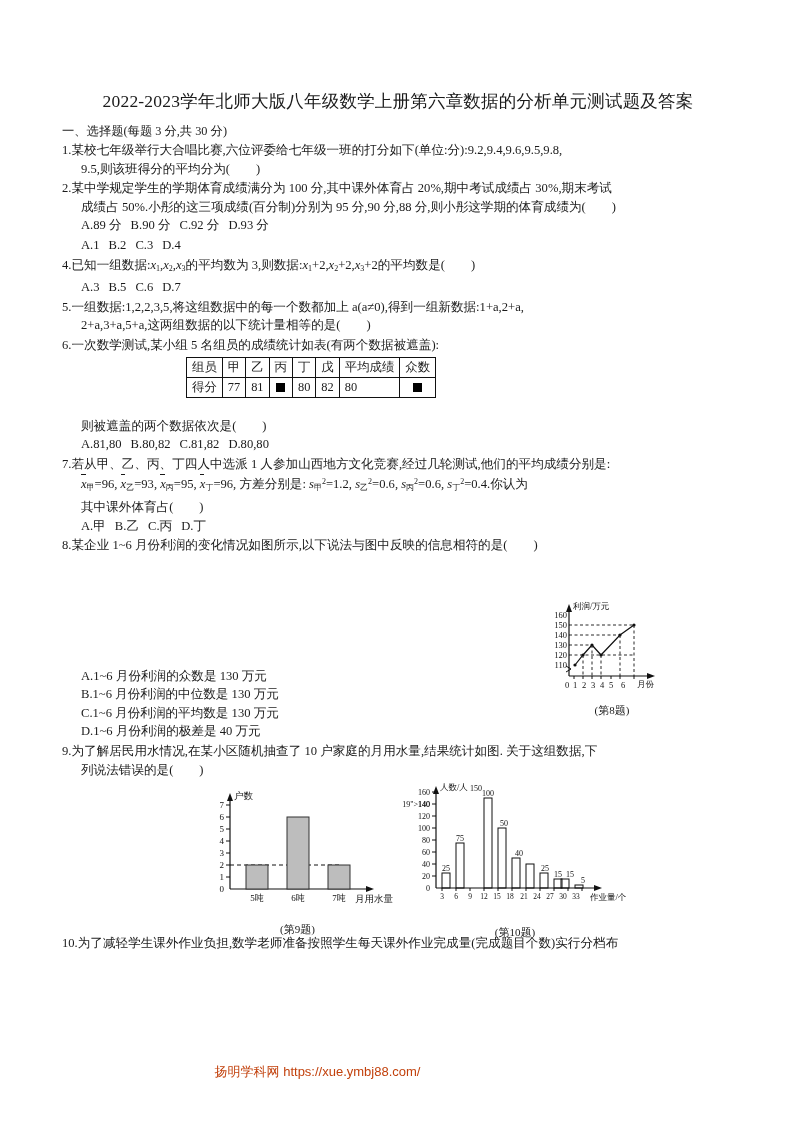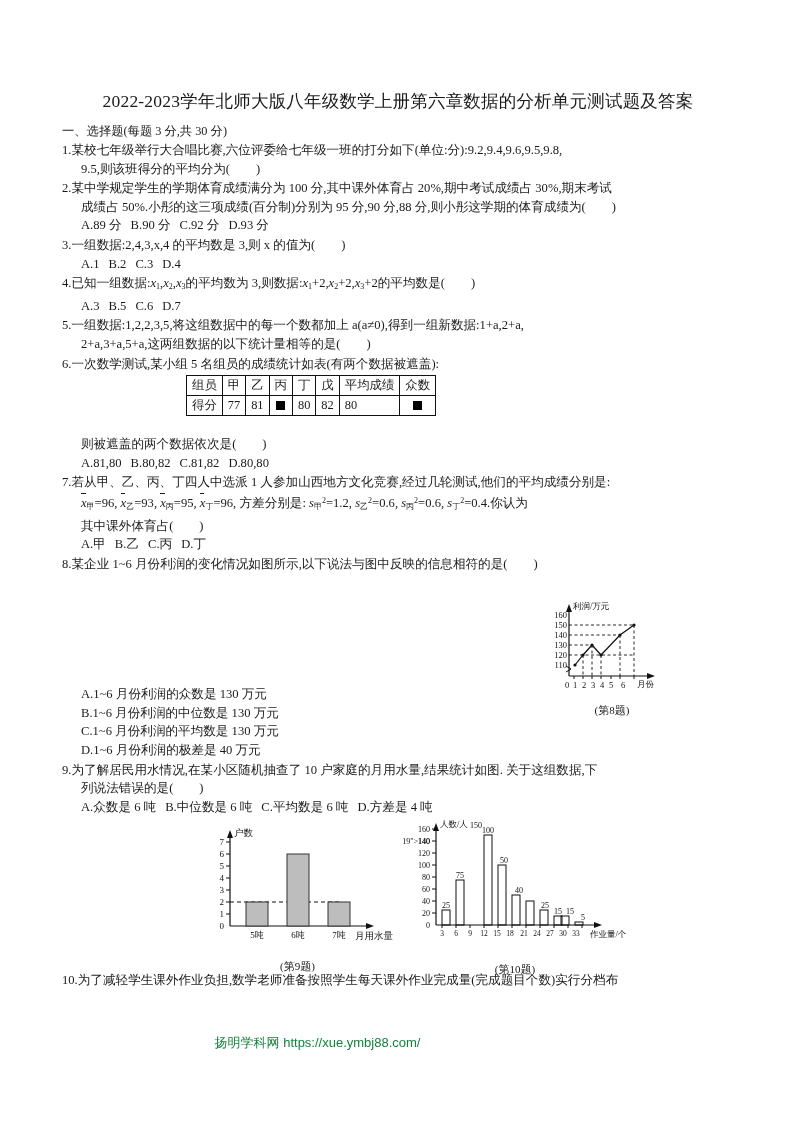--- a/index.html
+++ b/index.html
@@ -126,25 +126,25 @@
     width: 230px;
     height: 155px;
   }
   svg text {
     font-family: "Liberation Serif", "DejaVu Serif", serif;
     fill: #111;
   }
   .footer {
     position: absolute;
     left: 0;
-    top: 1034px;
+    top: 1063px;
     width: 635px;
     text-align: center;
     font-size: 13px;
-    color: #15803d;
+    color: #c2410c;
     font-family: "Liberation Sans", sans-serif;
   }
 </style>
 </head>
 <body>
 
 <div class="page">
 
   <div class="content">
 
@@ -159,21 +159,20 @@
 
     <div class="q">
       <div class="q-body"><span>2.</span><span>某中学规定学生的学期体育成绩满分为 100 分,其中课外体育占 20%,期中考试成绩占 30%,期末考试</span></div>
       <div class="q-cont"><span>成绩占 50%.小彤的这三项成绩(百分制)分别为 95 分,90 分,88 分,则小彤这学期的体育成绩为(</span><span class="blank"></span><span>)</span></div>
       <div class="opts">
         <span class="opt">A.89 分</span><span class="opt">B.90 分</span><span class="opt">C.92 分</span><span class="opt">D.93 分</span>
       </div>
     </div>
 
     <div class="q">
-      <div class="q-body"><span>3.</span><span>一组数据:2,4,3,x,4 的平均数是 3,则 x 的值为(</span><span class="blank"></span><span>)</span></div>
       <div class="opts">
         <span class="opt">A.1</span><span class="opt">B.2</span><span class="opt">C.3</span><span class="opt">D.4</span>
       </div>
     </div>
 
     <div class="q">
       <div class="q-body"><span>4.</span><span>已知一组数据:</span><span class="ital">x</span><sub>1</sub>,<span class="ital">x</span><sub>2</sub>,<span class="ital">x</span><sub>3</sub><span>的平均数为 3,则数据:</span><span class="ital">x</span><sub>1</sub><span>+2,</span><span class="ital">x</span><sub>2</sub><span>+2,</span><span class="ital">x</span><sub>3</sub><span>+2</span><span>的平均数是(</span><span class="blank"></span><span>)</span></div>
       <div class="opts">
         <span class="opt">A.3</span><span class="opt">B.5</span><span class="opt">C.6</span><span class="opt">D.7</span>
       </div>
@@ -244,23 +243,20 @@
         <span class="opt">A.1~6 月份利润的众数是 130 万元</span>
         <span class="opt">B.1~6 月份利润的中位数是 130 万元</span>
         <span class="opt">C.1~6 月份利润的平均数是 130 万元</span>
         <span class="opt">D.1~6 月份利润的极差是 40 万元</span>
       </div>
     </div>
 
     <div class="q">
       <div class="q-body"><span>9.</span><span>为了解居民用水情况,在某小区随机抽查了 10 户家庭的月用水量,结果统计如图. 关于这组数据,下</span></div>
       <div class="q-cont"><span>列说法错误的是(</span><span class="blank"></span><span>)</span></div>
-      <div class="opts">
-        <span class="opt">A.众数是 6 吨</span><span class="opt">B.中位数是 6 吨</span><span class="opt">C.平均数是 6 吨</span><span class="opt">D.方差是 4 吨</span>
-      </div>
 
       <div class="figrow">
 
         <div class="fig9">
           <svg width="215" height="132" viewBox="0 0 215 132">
 
             <line x1="40" y1="18" x2="40" y2="108" stroke="#111" stroke-width="1.2"></line>
             <polygon points="40,12 37,20 43,20" fill="#111"></polygon>
 
             <line x1="40" y1="108" x2="178" y2="108" stroke="#111" stroke-width="1.2"></line>

